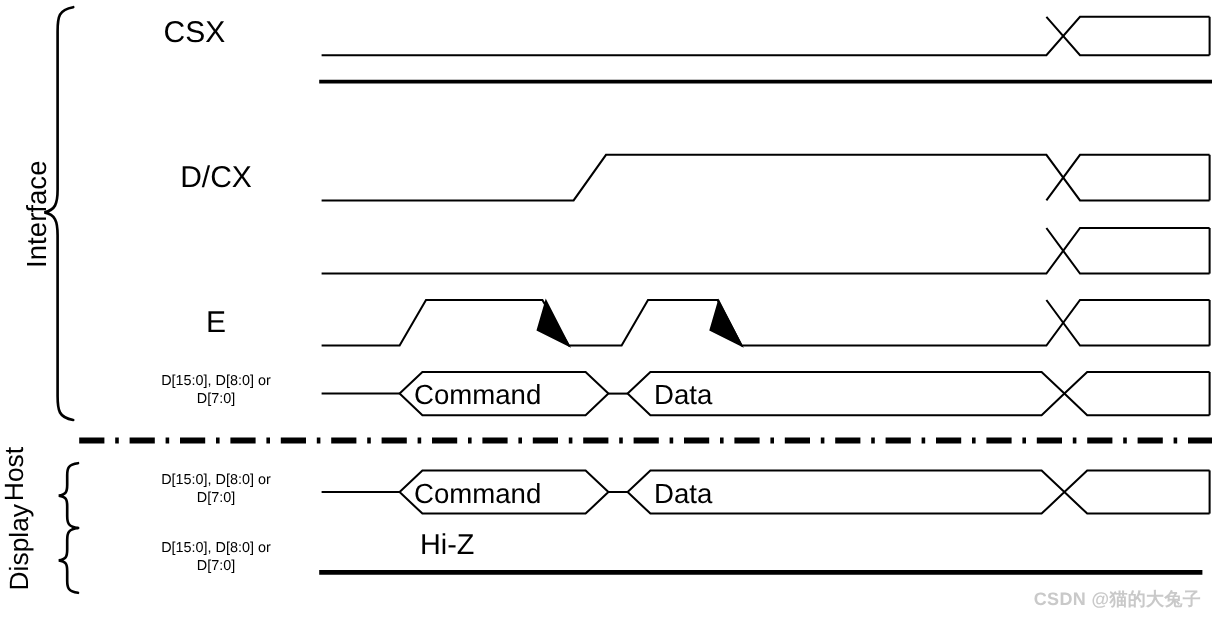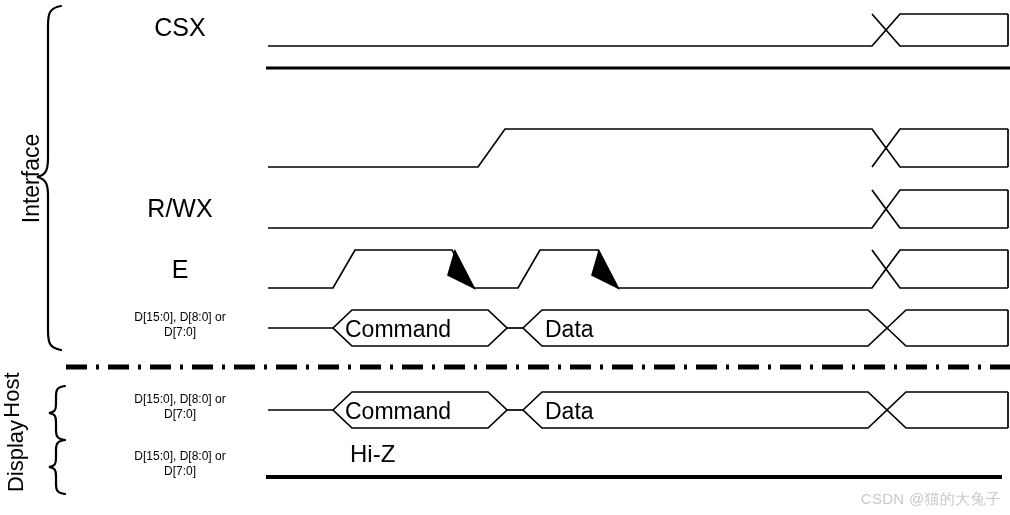--- a/index.html
+++ b/index.html
@@ -54,20 +54,21 @@
   }
   #watermark {
     position: absolute;
     right: 9px;
     bottom: 6px;
     font-size: 15px;
     color: #c9c9c9;
     font-family: "Liberation Sans", sans-serif;
     letter-spacing: 0.3px;
     white-space: nowrap;
+    font-weight: bold;
   }
   .wave-text {
     font-family: "Liberation Sans", sans-serif;
     font-size: 23px;
     fill: #000000;
   }
   .hiz-text {
     font-family: "Liberation Sans", sans-serif;
     font-size: 24px;
     fill: #000000;
@@ -187,25 +188,25 @@
     </g>
 
   </svg>
 
   <div class="group-label vert" style="left:-24px; top:165px; width:110px; font-size:23px;">Interface</div>
 
   <div class="group-label vert" style="left:-16px; top:382px; width:56px; font-size:22px;">Host</div>
 
   <div class="group-label vert" style="left:-24px; top:443px; width:80px; font-size:22px;">Display</div>
 
-  <div class="sig-label big" style="left:90px; top:13px; width:180px;">CSX</div>
-
-
-
-  <div class="sig-label big" style="left:90px; top:194px; width:180px;">R/WX</div>
+  <div class="sig-label big" style="left:72px; top:13px; width:180px;">CSX</div>
+
+
+  <div class="sig-label big" style="left:90px; top:134px; width:180px;">D/CX</div>
+
 
   <div class="sig-label big" style="left:90px; top:255px; width:180px;">E</div>
 
   <div class="sig-label small" style="left:88px; top:310px; width:184px;">
     <span>D[15:0], D[8:0] or</span><br>
     <span>D[7:0]</span>
   </div>
 
   <div class="sig-label small" style="left:88px; top:392px; width:184px;">
     <span>D[15:0], D[8:0] or</span><br>

